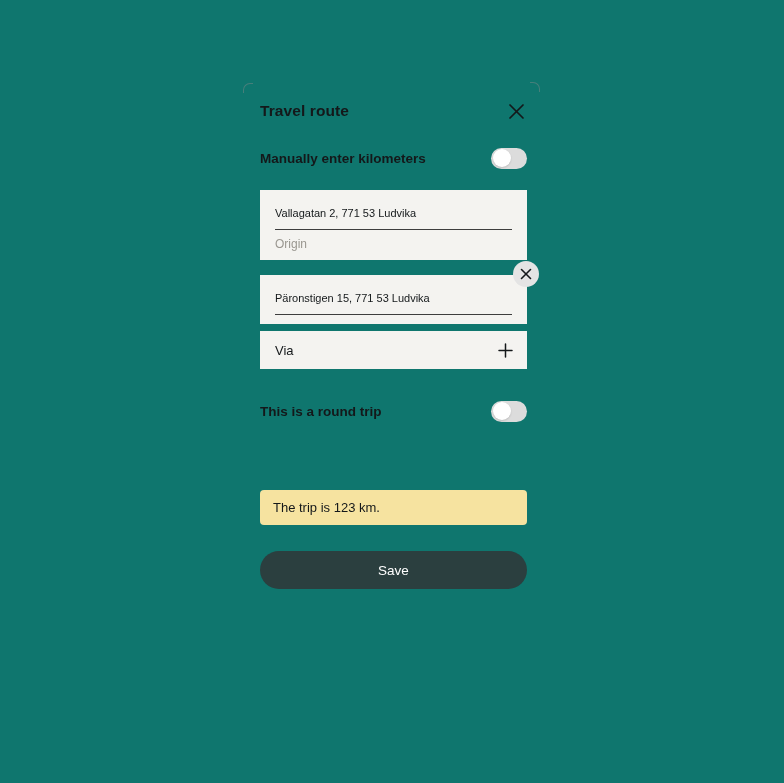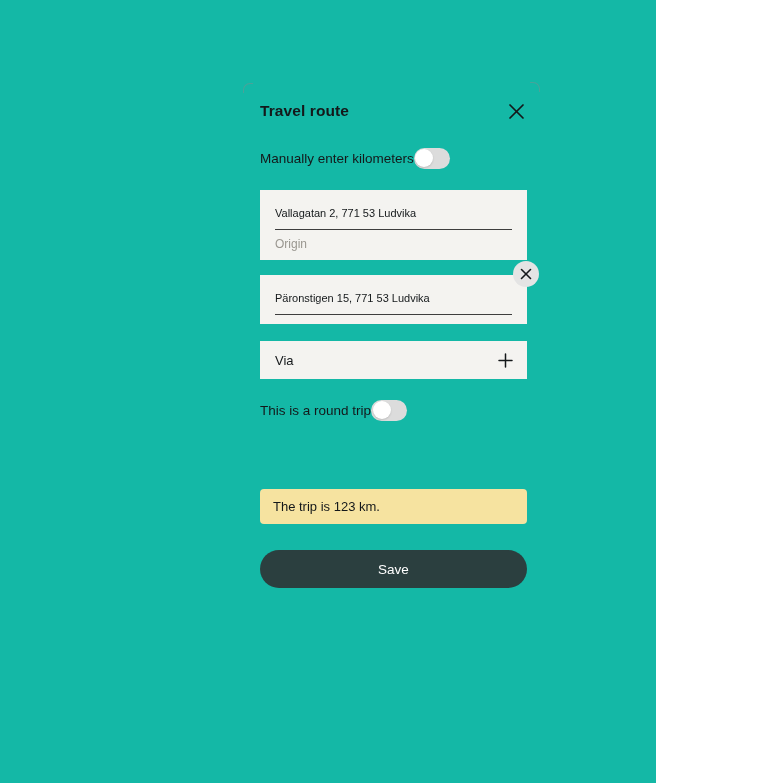--- a/index.html
+++ b/index.html
@@ -7,23 +7,23 @@
   html, body {
     width: 784px;
     height: 783px;
     background: #ffffff;
     font-family: "Liberation Sans", sans-serif;
     overflow: hidden;
   }
 
   .page {
     position: relative;
-    width: 656px;
+    width: 784px;
     height: 783px;
-    background: #14b8a6;
+    background: #0f766e;
   }
 
   
   .corner-mark {
     position: absolute;
     width: 10px;
     height: 10px;
     opacity: 0.45;
   }
   .corner-mark.tl {
@@ -70,21 +70,23 @@
     justify-content: center;
     cursor: pointer;
     margin-right: -1px;
   }
   .close-btn svg { display: block; }
 
   
   .toggle-row {
     display: flex;
     align-items: center;
+    justify-content: space-between;
     height: 28px;
+    font-weight: bold;
   }
   .toggle-row.first { margin-bottom: 18px; }
   .toggle-label {
     font-size: 13.5px;
     color: #14181a;
   }
   .switch {
     width: 36px;
     height: 21px;
     border-radius: 11px;
@@ -136,21 +138,21 @@
   }
 
   
   .via-card {
     background: #f4f3f0;
     height: 38px;
     display: flex;
     align-items: center;
     justify-content: space-between;
     padding: 0 14px 0 15px;
-    margin-top: 17px;
+    margin-top: 7px;
     cursor: pointer;
   }
   .via-text {
     font-size: 13px;
     color: #14181a;
   }
   .plus-icon { display: block; }
 
   
   .remove-stop {
@@ -161,21 +163,21 @@
     height: 26px;
     border-radius: 50%;
     background: #e4e4e4;
     display: flex;
     align-items: center;
     justify-content: center;
     cursor: pointer;
   }
 
   
-  .round-trip-row { margin-top: 17px; }
+  .round-trip-row { margin-top: 28px; }
 
   .info-banner {
     margin-top: 65px;
     background: #f6e3a0;
     border-radius: 4px;
     height: 35px;
     display: flex;
     align-items: center;
     padding: 14px 13px;
   }

